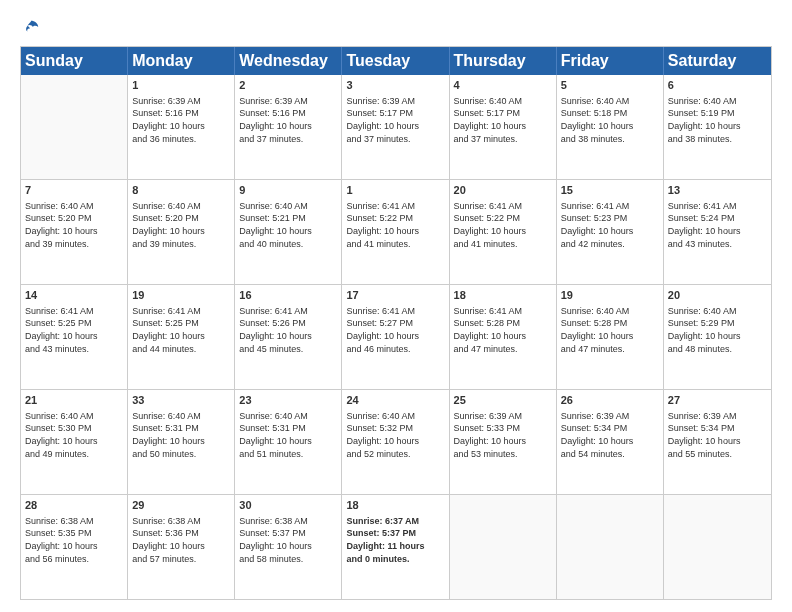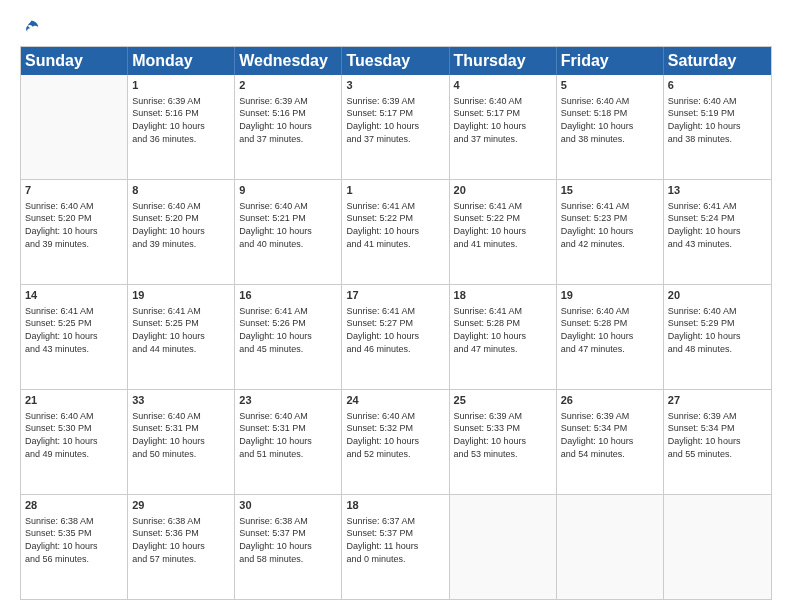--- a/index.html
+++ b/index.html
@@ -354,21 +354,21 @@
           </div>
           <div class="cal-cell">
             <span class="day-num">30</span>
             <div class="cell-info" style="white-space: pre-line;">Sunrise: 6:38 AM
 Sunset: 5:37 PM
 Daylight: 10 hours
 and 58 minutes.</div>
           </div>
           <div class="cal-cell">
             <span class="day-num">18</span>
-            <div class="cell-info" style="white-space: pre-line;">Sunrise: 6:37 AM
+            <div class="cell-info" style="white-space: pre-line; font-weight: bold;">Sunrise: 6:37 AM
 Sunset: 5:37 PM
 Daylight: 11 hours
 and 0 minutes.</div>
           </div>
           <div class="cal-cell empty"></div>
           <div class="cal-cell empty"></div>
           <div class="cal-cell empty"></div>
         </div>
       </div>
   </div>

